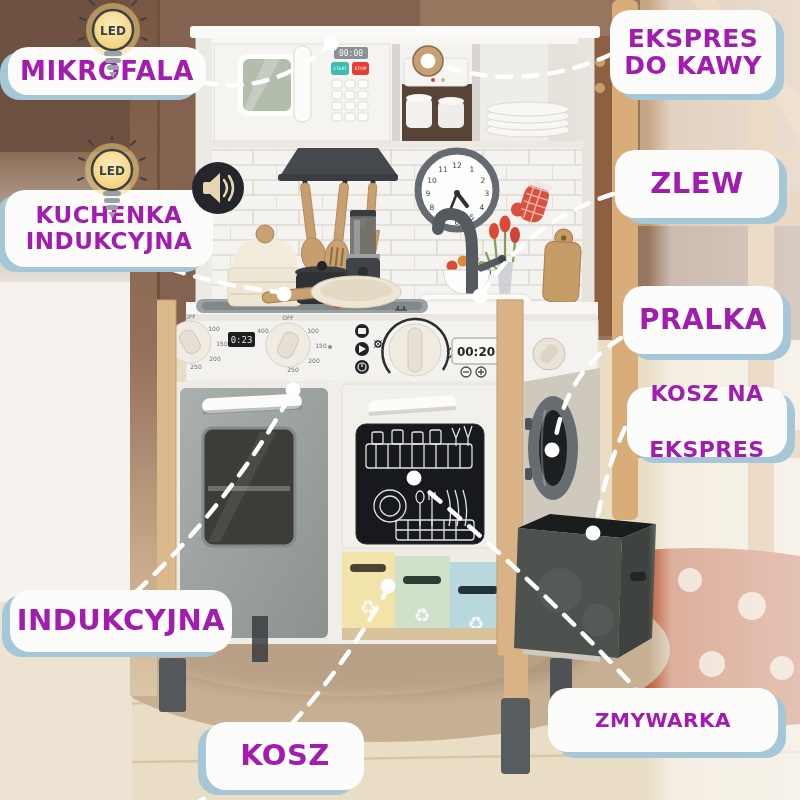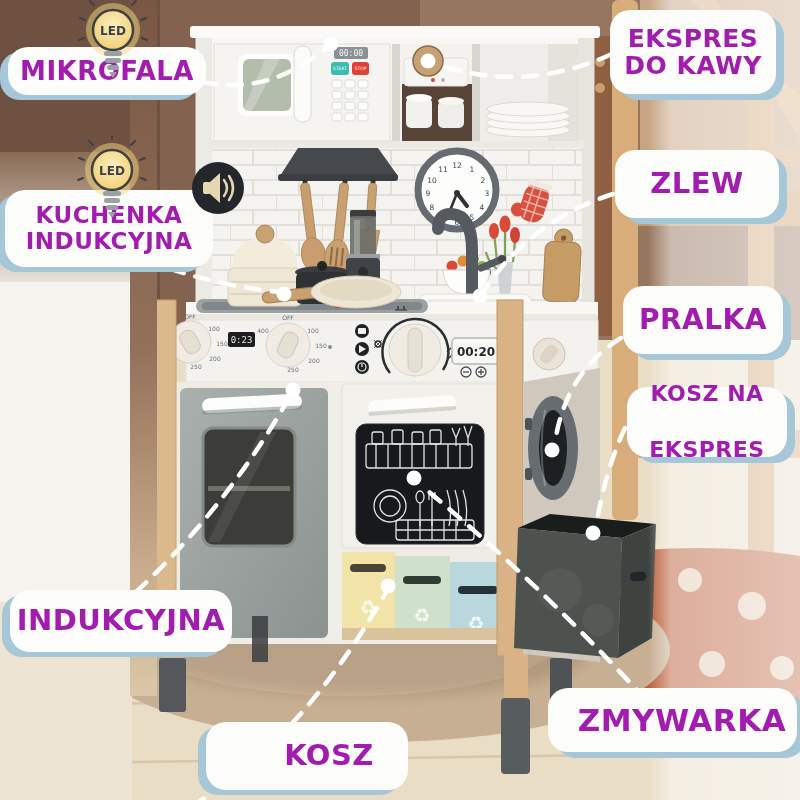--- a/index.html
+++ b/index.html
@@ -13,22 +13,22 @@
            color:#a21caf;font-weight:700;text-align:center;line-height:1.1;letter-spacing:.5px;}
   .sh-left{box-shadow:-8px 5px 0 0 #a5c7d7;}
   .sh-right{box-shadow:8px 6px 0 0 #a5c7d7;}
   #cb-mikrofala{left:8px;top:47px;width:198px;height:48px;font-size:26px;}
   #cb-ekspres{left:610px;top:10px;width:166px;height:84px;font-size:25px;}
   #cb-zlew{left:615px;top:150px;width:164px;height:68px;font-size:29px;}
   #cb-kuchenka{left:5px;top:190px;width:208px;height:77px;font-size:23px;}
   #cb-pralka{left:623px;top:286px;width:160px;height:68px;font-size:28px;}
   #cb-kosz-pranie{left:627px;top:387px;width:160px;height:70px;font-size:22px;gap:32px;}
   #cb-piekarnik{left:10px;top:590px;width:222px;height:62px;font-size:29px;}
-  #cb-kosz{left:206px;top:722px;width:158px;height:68px;font-size:29px;padding-left:44px;}
-  #cb-zmywarka{left:548px;top:688px;width:230px;height:64px;font-size:31px;padding-left:19px;}
+  #cb-kosz{left:206px;top:722px;width:158px;height:68px;font-size:29px;}
+  #cb-zmywarka{left:548px;top:688px;width:230px;height:64px;font-size:20px;}
   .icon{position:absolute;z-index:6;}
   #led-1{left:78px;top:-4px;}
   #led-2{left:77px;top:136px;}
   #speaker{left:190px;top:160px;}
 </style>
 </head>
 <body>
 
 <svg id="scene" viewBox="0 0 800 800">
   <defs>

